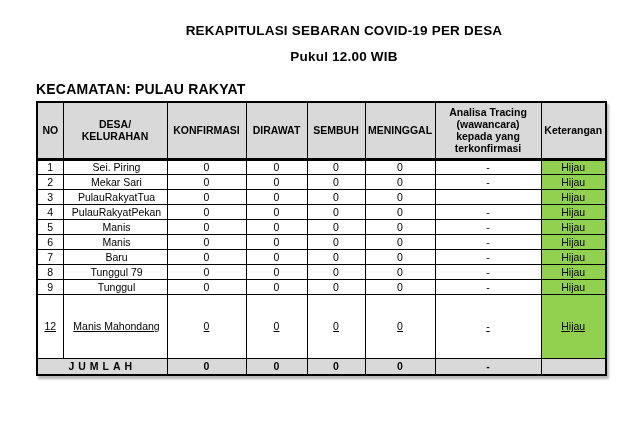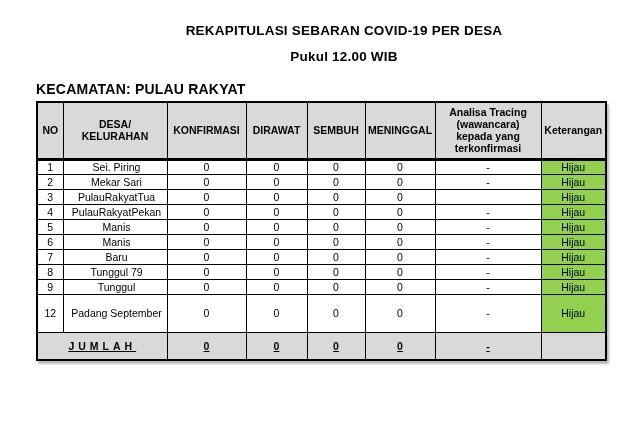--- a/index.html
+++ b/index.html
@@ -50,29 +50,28 @@
     background: var(--header-gray, #D9D9D9);
     font-weight: bold;
     white-space: pre-line;
     line-height: 12px;
     height: 57px;
     border-bottom: 3px solid #000;
     padding: 1px 1px;
   }
   .covid-table tbody tr.data-row { height: 15px; }
   .covid-table tbody tr.row-tall { height: 30px; }
-  .covid-table tbody tr.row-taller { height: 38px; }
+  .covid-table tbody tr.row-taller { height: 64px; text-decoration: underline; }
   .covid-table td { line-height: 12px; padding: 0 2px; }
   .c-name { text-align: right; padding-left: 5px !important; }
   .c-status { background: var(--status-green, #92D050); }
   .total-row td {
     background: var(--header-gray, #D9D9D9);
     font-weight: bold;
-    height: 28px;
-    text-decoration: underline;
+    height: 17px;
   }
   .c-total-label { letter-spacing: 4px; }
 </style>
 </head>
 <body>
 
 <div class="page">
 
   <div class="title-block">
     <div class="title-line">REKAPITULASI SEBARAN COVID-19 PER DESA</div>
@@ -194,21 +193,21 @@
         <td class="c-name">Tunggul</td>
         <td class="c-num">0</td>
         <td class="c-num">0</td>
         <td class="c-num">0</td>
         <td class="c-num">0</td>
         <td class="c-num">-</td>
         <td class="c-status">Hijau</td>
       </tr>
       <tr class="data-row row-taller">
         <td class="c-no">12</td>
-        <td class="c-name">Padang September</td>
+        <td class="c-name">Manis Mahondang</td>
         <td class="c-num">0</td>
         <td class="c-num">0</td>
         <td class="c-num">0</td>
         <td class="c-num">0</td>
         <td class="c-num">-</td>
         <td class="c-status">Hijau</td>
       </tr>
       <tr class="total-row">
         <td colspan="2" class="c-total-label">JUMLAH</td>
         <td class="c-num">0</td>

